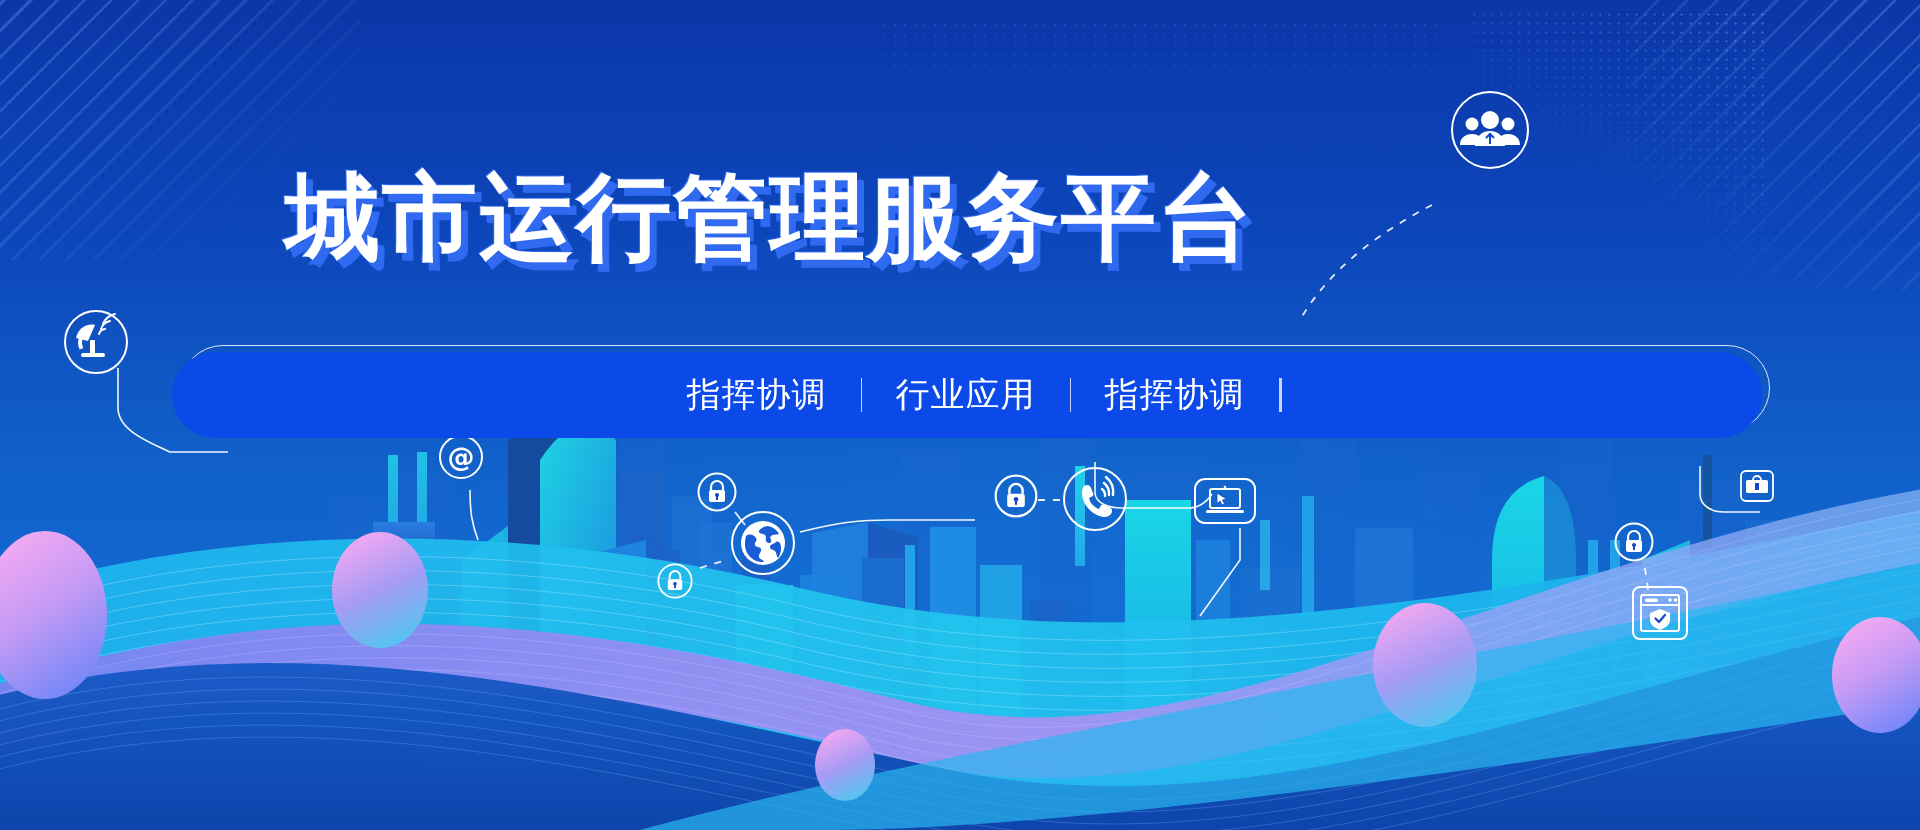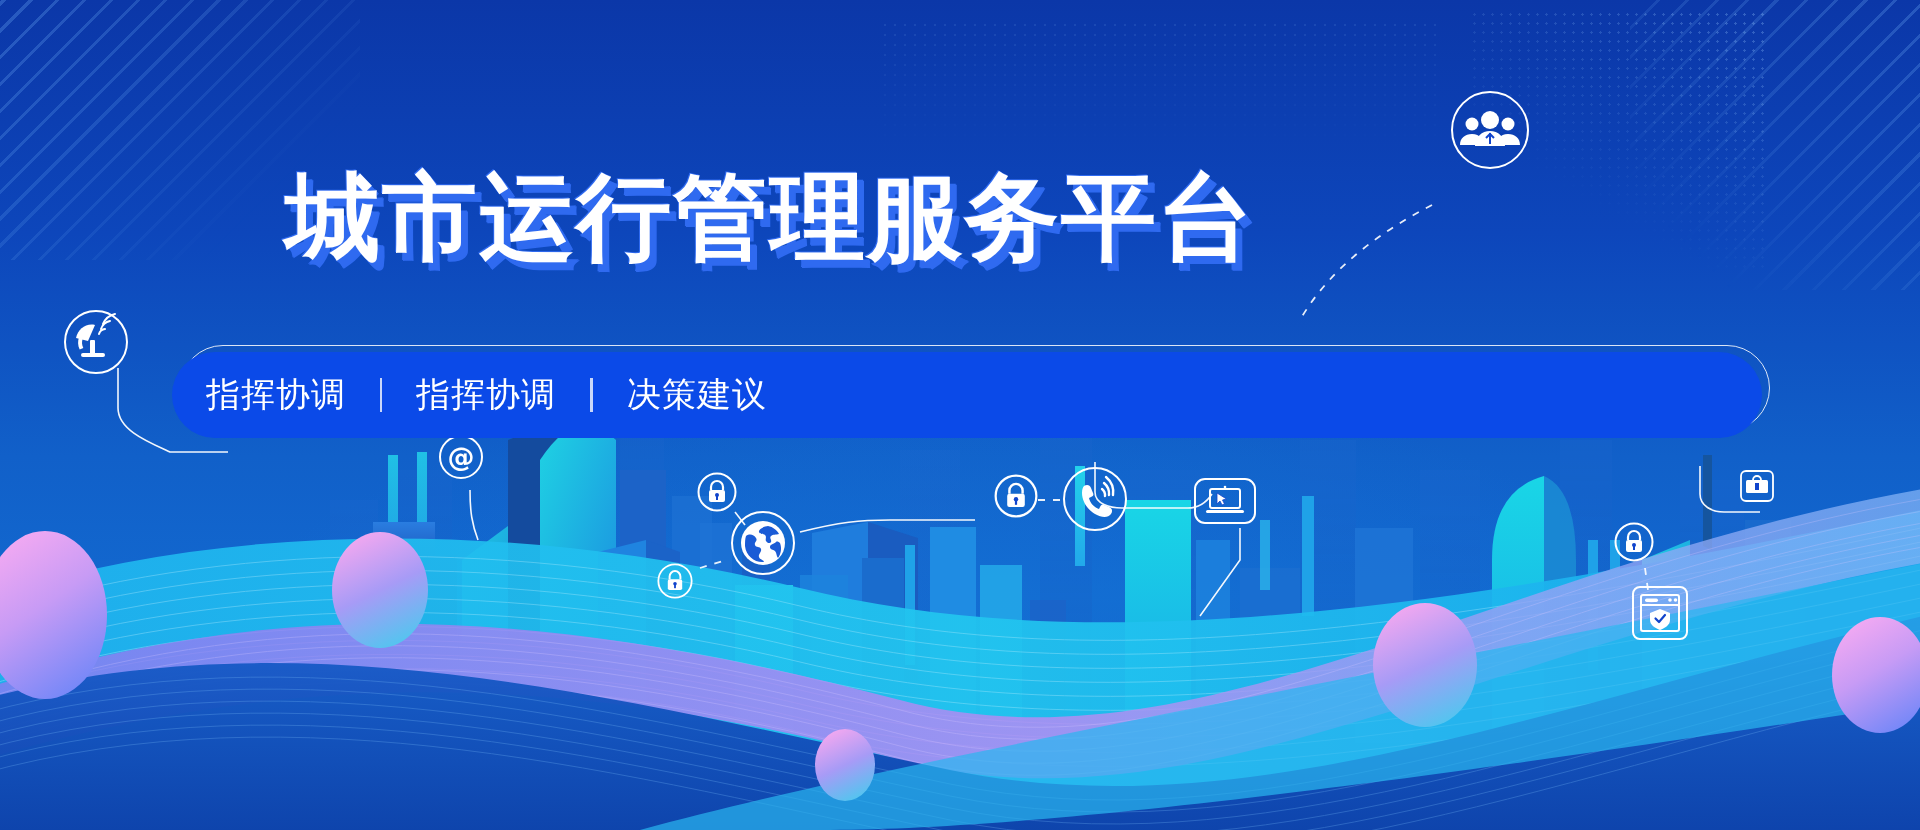--- a/index.html
+++ b/index.html
@@ -79,21 +79,21 @@
     border:1.5px solid rgba(255,255,255,.85);
     border-radius:43px;
     z-index:28;
   }
   .nav{
     position:absolute;
     left:172px; top:352px;
     width:1590px; height:86px;
     background:#0b4ae8;
     border-radius:43px;
-    display:flex; align-items:center; justify-content:flex-start;
+    display:flex; align-items:center; justify-content:center;
     z-index:29;
   }
   .nav-item{
     color:#ffffff;
     font-family:"DejaVu Sans","Liberation Sans",sans-serif;
     font-size:34px;
     font-weight:400;
     letter-spacing:1px;
     padding:0 34px;
     white-space:nowrap;
@@ -446,21 +446,21 @@
   </div>
 
   <div class="title-wrap">
     <span class="title">城市运行管理服务平台</span>
   </div>
 
   <div class="nav-outline"></div>
   <nav class="nav">
     <span class="nav-item">指挥协调</span>
     <span class="nav-sep"></span>
+    <span class="nav-item">行业应用</span>
     <span class="nav-sep"></span>
     <span class="nav-item">指挥协调</span>
     <span class="nav-sep"></span>
     <span class="nav-sep"></span>
     <span class="nav-sep"></span>
-    <span class="nav-item">决策建议</span>
   </nav>
 
 </div>
 
 </body></html>

